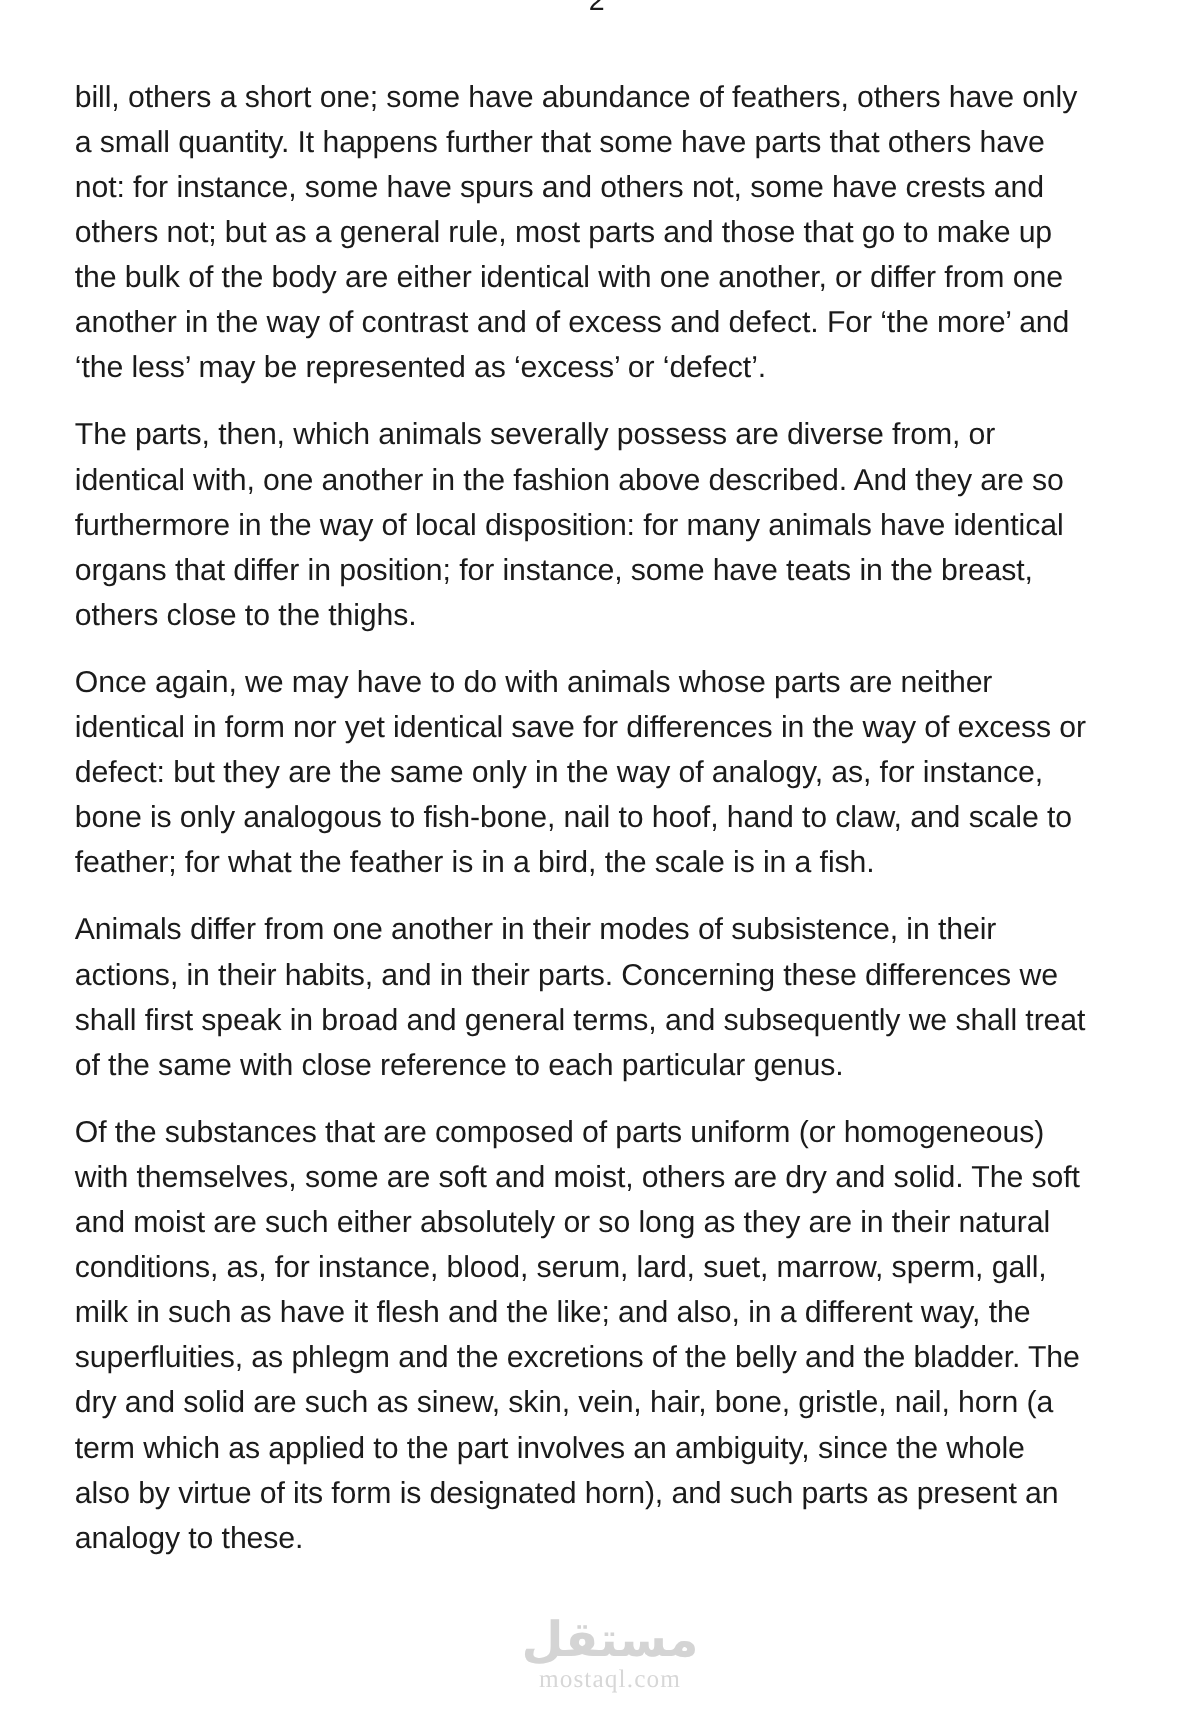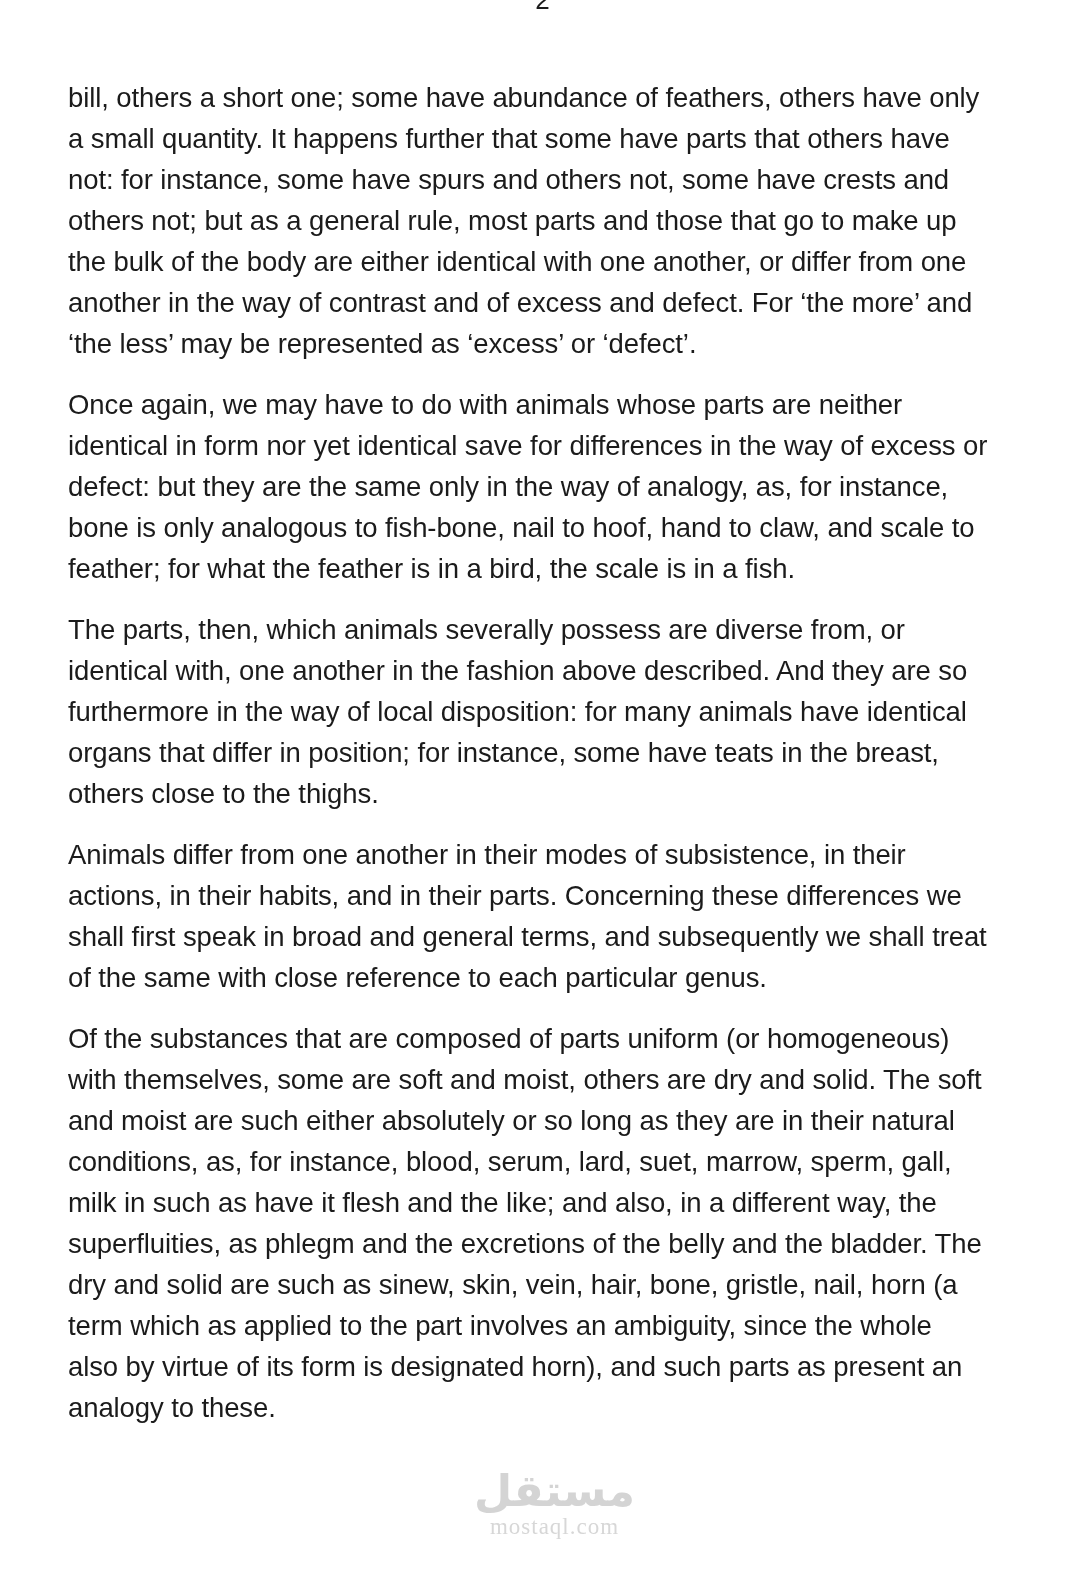--- a/index.html
+++ b/index.html
@@ -54,21 +54,21 @@
     position: absolute;
     top: 65px;
     left: 68px;
     width: 970px;
     z-index: 1;
     font-size: 27.5px;
     line-height: 41px;
     letter-spacing: -0.1px;
   }
   .content p {
-    margin: 12px 0 20px 0;
+    margin: 2px 0 20px 0;
     white-space: pre-line; 
     text-align: left;
   }
 </style>
 </head>
 <body>
 
 <div class="page-number">2</div>
 
 <div class="watermark">
@@ -77,30 +77,30 @@
 </div>
 
 <div class="content">
   <p>bill, others a short one; some have abundance of feathers, others have only
 a small quantity. It happens further that some have parts that others have
 not: for instance, some have spurs and others not, some have crests and
 others not; but as a general rule, most parts and those that go to make up
 the bulk of the body are either identical with one another, or differ from one
 another in the way of contrast and of excess and defect. For ‘the more’ and
 ‘the less’ may be represented as ‘excess’ or ‘defect’.</p>
+  <p>The parts, then, which animals severally possess are diverse from, or
+identical with, one another in the fashion above described. And they are so
+furthermore in the way of local disposition: for many animals have identical
+organs that differ in position; for instance, some have teats in the breast,
+others close to the thighs.</p>
   <p>Once again, we may have to do with animals whose parts are neither
 identical in form nor yet identical save for differences in the way of excess or
 defect: but they are the same only in the way of analogy, as, for instance,
 bone is only analogous to fish-bone, nail to hoof, hand to claw, and scale to
 feather; for what the feather is in a bird, the scale is in a fish.</p>
-  <p>The parts, then, which animals severally possess are diverse from, or
-identical with, one another in the fashion above described. And they are so
-furthermore in the way of local disposition: for many animals have identical
-organs that differ in position; for instance, some have teats in the breast,
-others close to the thighs.</p>
   <p>Animals differ from one another in their modes of subsistence, in their
 actions, in their habits, and in their parts. Concerning these differences we
 shall first speak in broad and general terms, and subsequently we shall treat
 of the same with close reference to each particular genus.</p>
   <p>Of the substances that are composed of parts uniform (or homogeneous)
 with themselves, some are soft and moist, others are dry and solid. The soft
 and moist are such either absolutely or so long as they are in their natural
 conditions, as, for instance, blood, serum, lard, suet, marrow, sperm, gall,
 milk in such as have it flesh and the like; and also, in a different way, the
 superfluities, as phlegm and the excretions of the belly and the bladder. The

